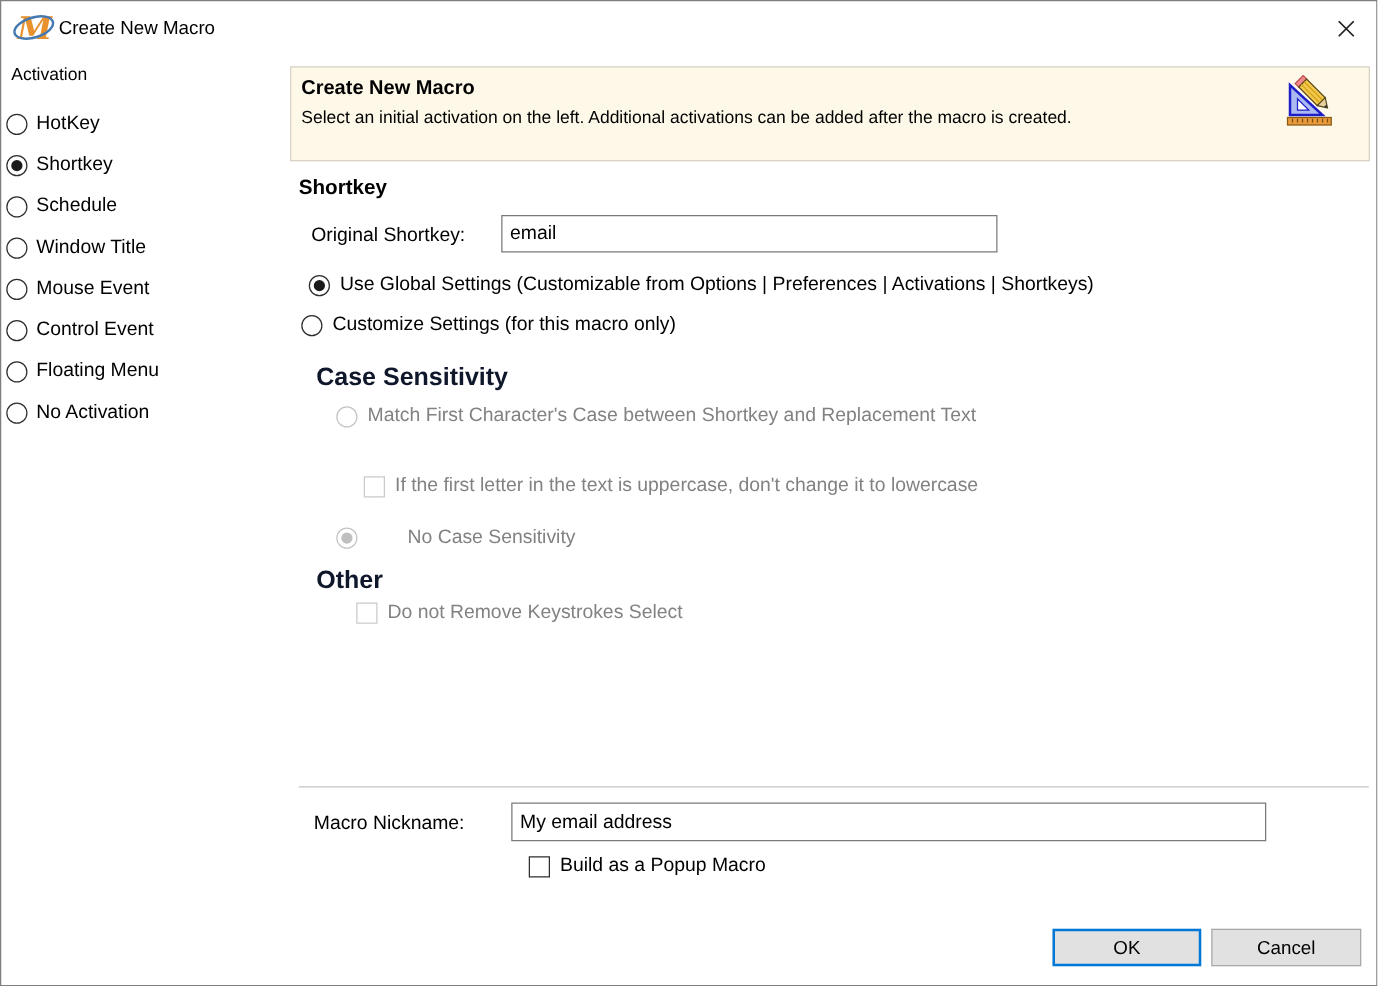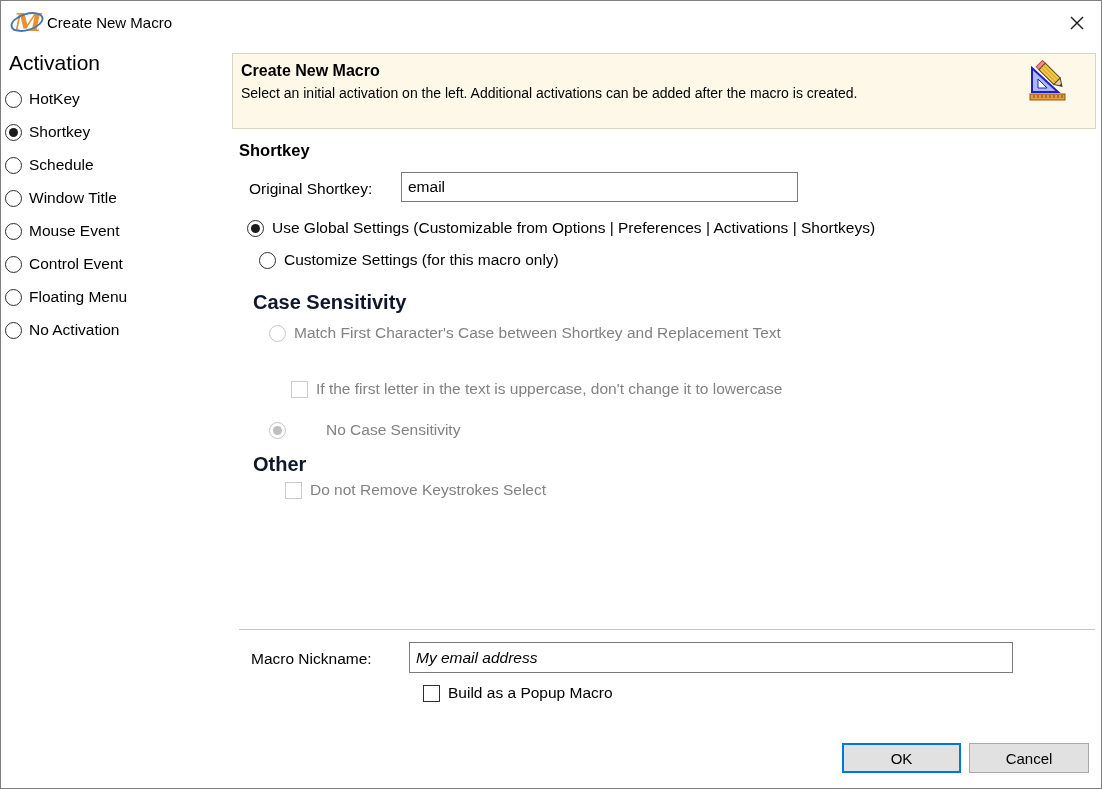--- a/index.html
+++ b/index.html
@@ -10,21 +10,21 @@
   
   #titlebar-title{left:46px;top:13px;font-size:15px;}
   #app-icon{left:9px;top:8px;width:34px;height:28px;}
   #app-icon .m{position:absolute;left:4px;top:0px;font-family:"DejaVu Serif",serif;font-style:italic;
                font-weight:bold;font-size:25px;line-height:27px;color:#e8912d;}
   #app-icon .orbit{position:absolute;left:0px;top:4px;width:30px;height:14px;border:2px solid #4579b2;
                    border-radius:50%;transform:rotate(-17deg);}
   #close-btn{left:1056px;top:4px;width:40px;height:36px;display:flex;align-items:center;justify-content:center;}
 
   
-  #sidebar-heading{left:8px;top:50px;font-size:21px;}
+  #sidebar-heading{left:8px;top:50px;font-size:14px;}
   #sidebar-list{left:4px;top:88px;display:flex;flex-direction:column;gap:13px;}
   .side-item{display:flex;align-items:center;gap:7px;height:20px;font-size:15.5px;}
 
   
   .radio{width:17px;height:17px;border:1px solid #2e2e2e;border-radius:50%;background:#fff;
          box-sizing:border-box;position:relative;flex:none;}
   .radio.checked::after{content:"";position:absolute;left:3px;top:3px;right:3px;bottom:3px;
          background:#1b1b1b;border-radius:50%;}
   .radio.disabled{border-color:#c4c4c4;}
   .radio.disabled.checked::after{background:#bfbfbf;}
@@ -38,36 +38,36 @@
   #banner-subtitle{position:absolute;left:8px;top:31px;font-size:14px;}
   #banner-icon{position:absolute;right:28px;top:6px;}
 
   
   #section-heading{left:238px;top:140px;font-size:16.5px;font-weight:bold;}
   #orig-label{left:248px;top:179px;font-size:15.5px;}
   #orig-input{left:400px;top:171px;width:397px;height:30px;border:1px solid #7a7a7a;box-sizing:border-box;
               font-family:"Liberation Sans",sans-serif;font-size:15.5px;padding:2px 6px;outline:none;}
   .opt-row{display:flex;align-items:center;gap:8px;font-size:15.5px;}
   #opt-global{left:246px;top:218px;}
-  #opt-custom{left:258px;top:250px;}
+  #opt-custom{left:240px;top:250px;}
   .gray-heading{font-size:20px;font-weight:bold;color:#0f172a;}
   .gray{color:#828282;}
   #cs-heading{left:252px;top:290px;}
   #cs-r1{left:268px;top:323px;}
   #cs-cb1{left:290px;top:355px;margin-top:24px;}
   #cs-r2{left:268px;top:387px;}
   #cs-r3{left:268px;top:420px;gap:40px;}
   #other-heading{left:252px;top:452px;}
   #other-cb{left:284px;top:480px;}
 
   
   #separator{left:238px;top:628px;width:856px;height:1px;background:#c5c5c5;}
   #nick-label{left:250px;top:649px;font-size:15.5px;}
   #nick-input{left:408px;top:641px;width:604px;height:31px;border:1px solid #7a7a7a;box-sizing:border-box;
-              font-family:"Liberation Sans",sans-serif;font-size:15.5px;padding:2px 6px;outline:none;font-style:italic;}
+              font-family:"Liberation Sans",sans-serif;font-size:15.5px;padding:2px 6px;outline:none;}
   #popup-row{left:412px;top:683px;padding-left:10px;}
   .btn{display:flex;align-items:center;justify-content:center;background:#e1e1e1;font-size:15px;
        box-sizing:border-box;}
   #ok-btn{left:841px;top:742px;width:119px;height:30px;border:2px solid #0078d7;}
   #cancel-btn{left:968px;top:742px;width:120px;height:30px;border:1px solid #a9a9a9;}
 </style>
 </head>
 <body>
 
 <div id="window">

